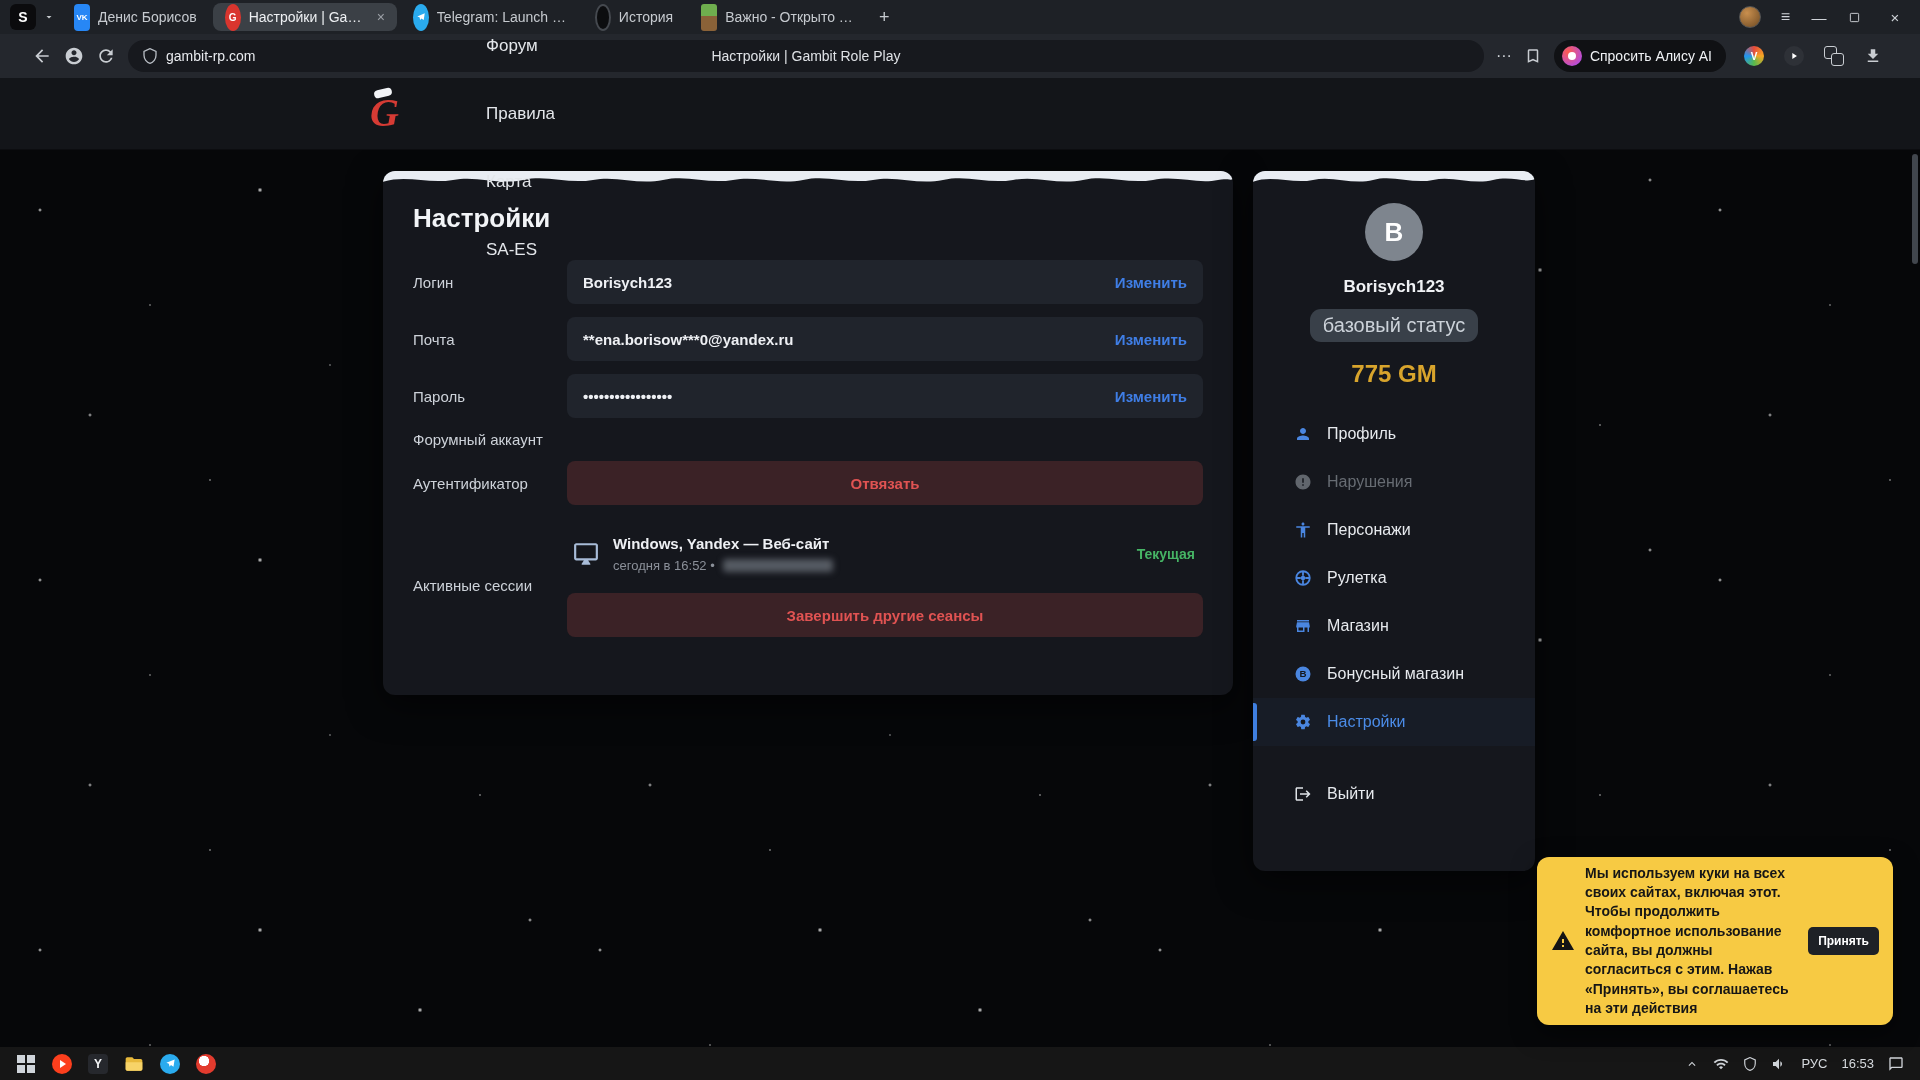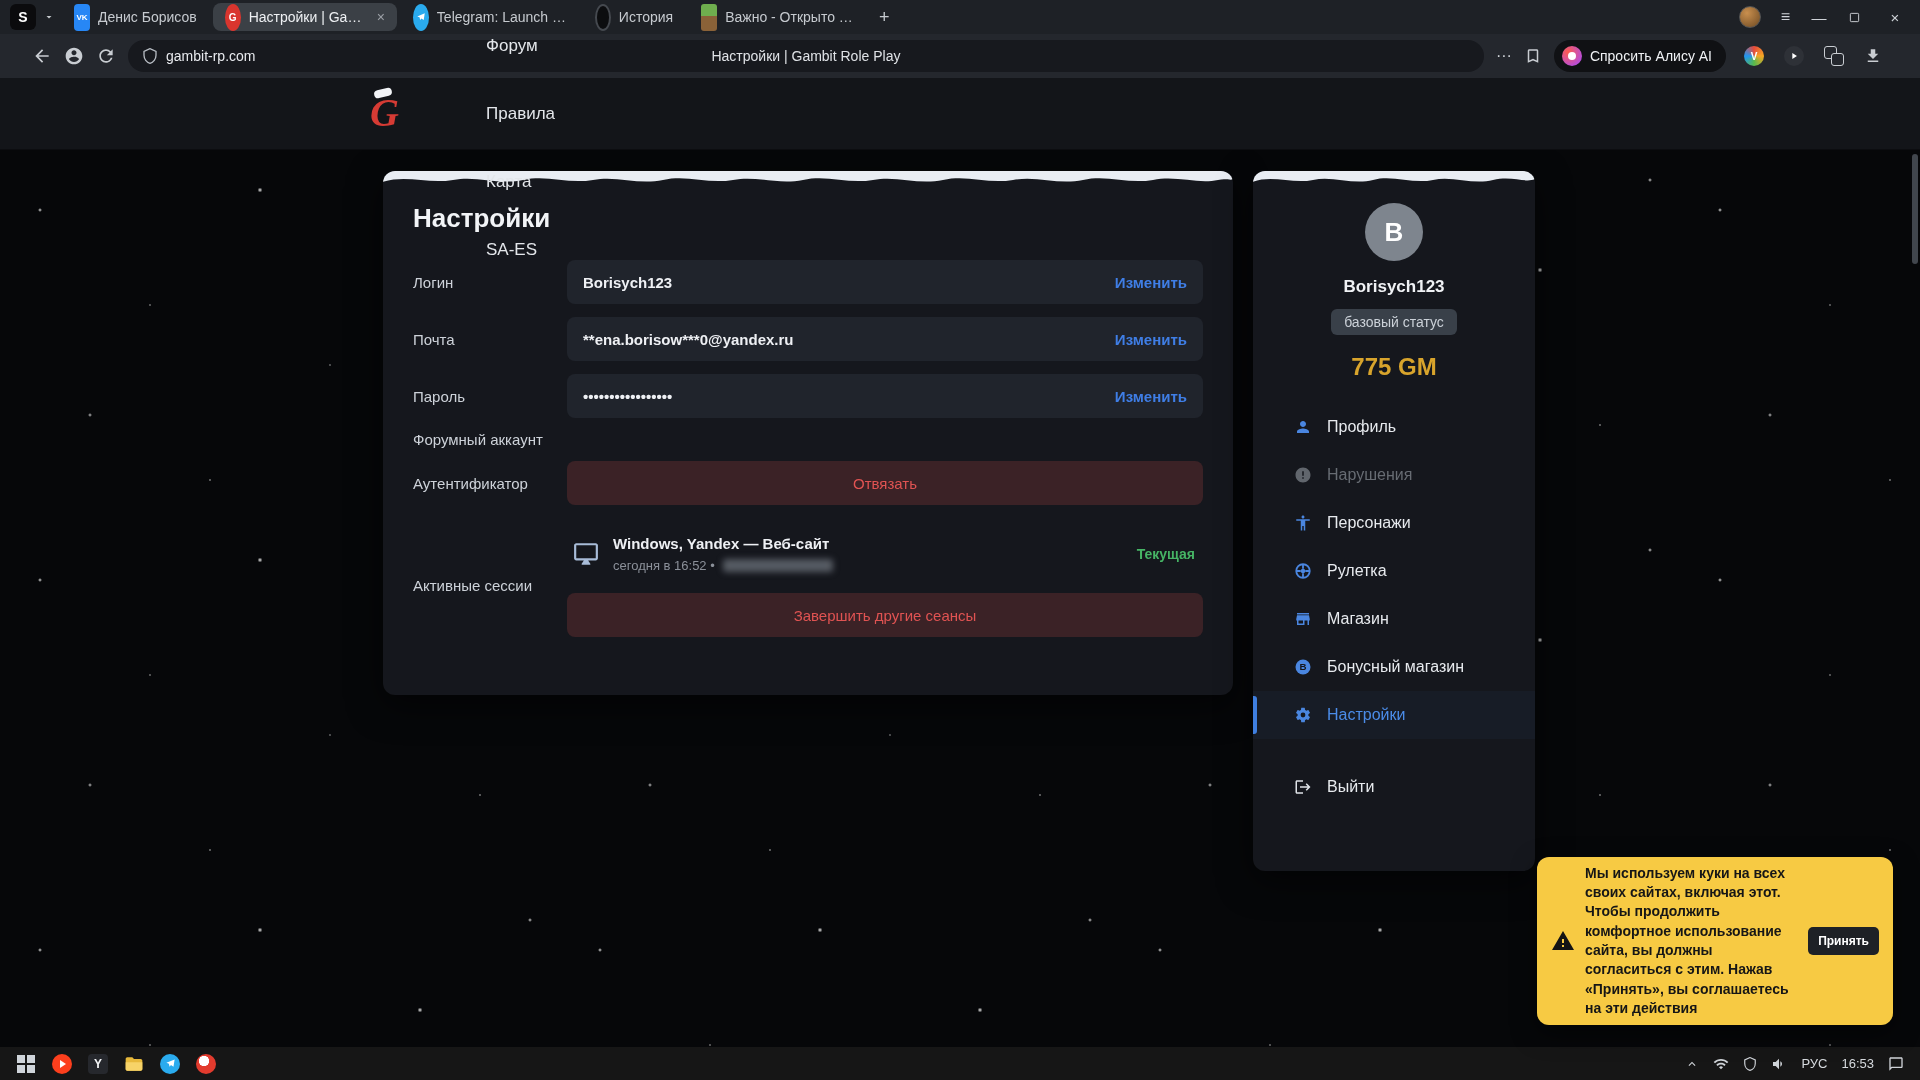--- a/index.html
+++ b/index.html
@@ -97,40 +97,40 @@
   .card-body { padding:10px 30px 28px; }
   .settings-title { font-size:26px; font-weight:bold; color:#f2f4f7; margin:6px 0 26px; }
   .row { display:flex; align-items:center; margin-bottom:13px; }
   .row-label { width:154px; font-size:15px; color:#cdd2d9; flex-shrink:0; }
   .field { flex:1; height:44px; background:#20242c; border-radius:8px; display:flex;
     align-items:center; justify-content:space-between; padding:0 16px; }
   .field-value { font-size:15px; font-weight:bold; color:#eef0f4; }
   .green { color:#4faf6e; }
   .link { font-size:15px; font-weight:bold; color:#3f7ee6; cursor:pointer; }
   .danger-btn { flex:1; height:44px; background:#3b2226; border:none; border-radius:8px;
-    color:#e05352; font-size:15px; font-weight:normal; font-family:inherit; cursor:pointer; }
+    color:#e05352; font-size:15px; font-weight:bold; font-family:inherit; cursor:pointer; }
   .row.sessions { align-items:center; margin-top:28px; margin-bottom:16px; }
   .sessions-col { flex:1; }
   .session-item { display:flex; align-items:center; gap:14px; padding:2px 8px 6px 6px; }
   .session-info { flex:1; }
   .session-device { font-size:15px; font-weight:bold; color:#eef0f4; }
   .session-time { font-size:13px; color:#8b9099; margin-top:6px; display:flex; align-items:center; gap:8px; }
   .blur-blob { width:110px; height:13px; background:#565b63; border-radius:3px; filter:blur(3px); }
   .session-badge { color:#46b465; font-size:14px; font-weight:bold; }
   .terminate { width:100%; margin-top:14px; display:block; }
 
   
   .profile-card { left:1253px; top:21px; width:282px; height:700px; }
   .profile-top { text-align:center; }
   .avatar-big { width:58px; height:58px; border-radius:50%; background:#7e858e; color:#fff;
     font-size:26px; font-weight:bold; display:flex; align-items:center; justify-content:center;
     margin:16px auto 0; }
   .username { font-size:17px; font-weight:bold; color:#f0f2f5; margin-top:16px; }
-  .status-badge { display:inline-block; background:#394049; color:#ccd2d9; font-size:14px;
-    padding:5px 13px; border-radius:6px; margin-top:12px; }
+  .status-badge { display:inline-block; background:#394049; color:#ccd2d9; font-size:20px;
+    padding:5px 13px; border-radius:11px; margin-top:12px; }
   .balance { font-size:24px; font-weight:bold; color:#d8a42c; margin-top:18px; }
   .side-menu { margin-top:22px; }
   .menu-item { position:relative; height:48px; display:flex; align-items:center; gap:14px;
     padding-left:40px; font-size:16px; color:#e7eaee; cursor:pointer; }
   .mi-icon { width:20px; height:20px; display:flex; align-items:center; justify-content:center; flex-shrink:0; }
   .menu-item.disabled { color:#676c73; }
   .menu-item.active { color:#4b8ce8; background:rgba(70,130,220,.05); }
   .menu-item.active::before { content:""; position:absolute; left:0; top:5px; bottom:5px; width:4px;
     background:#3f7fe0; border-radius:0 3px 3px 0; }
   .menu-item.logout { margin-top:24px; }

